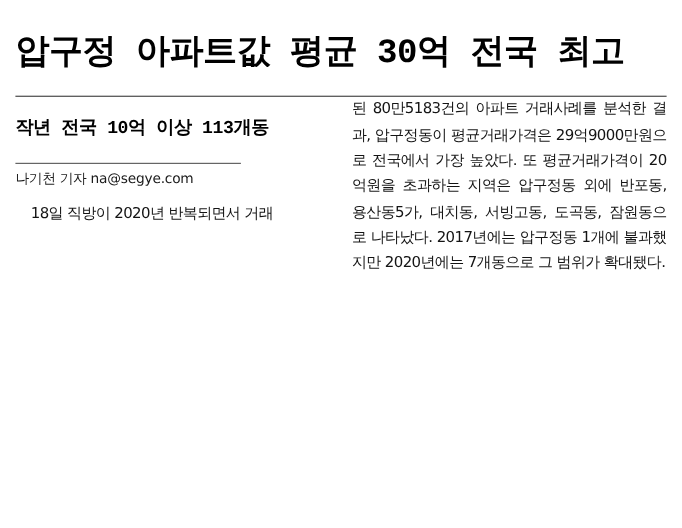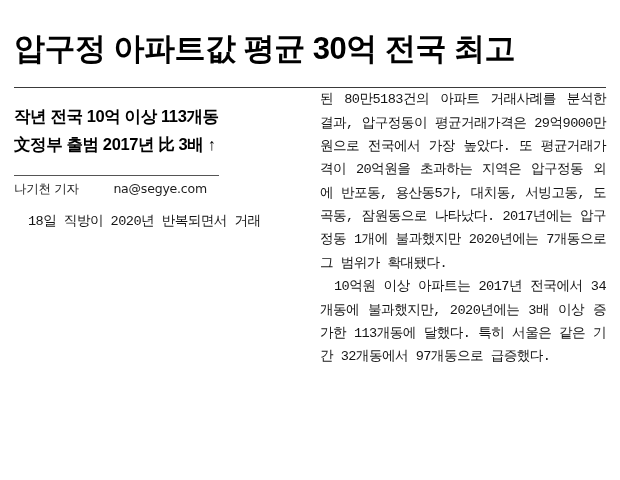--- a/index.html
+++ b/index.html
@@ -15,21 +15,21 @@
     overflow: hidden;
   }
   .page {
     position: relative;
     width: 620px;
     height: 480px;
     padding: 0;
     box-sizing: border-box;
   }
   .headline {
-    font-family: Liberation Sans, sans-serif;
+    font-family: Liberation Mono, monospace;
     font-weight: bold;
     font-size: 31px;
     line-height: 1.15;
     letter-spacing: -0.5px;
     color: #000;
     padding: 10px 14px 0 14px;
     white-space: nowrap;
   }
   .rule {
     border: none;
@@ -47,21 +47,21 @@
     width: 300px;
     box-sizing: border-box;
     padding-right: 14px;
   }
   .col-right {
     width: 292px;
     box-sizing: border-box;
     padding-left: 6px;
   }
   .subhead {
-    font-family: Liberation Sans, sans-serif;
+    font-family: Liberation Mono, monospace;
     font-weight: bold;
     font-size: 16.5px;
     line-height: 1.55;
     letter-spacing: -0.4px;
     color: #000;
     margin-top: 16px;
     white-space: nowrap;
   }
   .byline-rule {
     border: none;
@@ -71,77 +71,73 @@
   }
   .byline {
     font-family: "DejaVu Sans", "Liberation Sans", sans-serif;
     font-size: 12.5px;
     color: #1a1a1a;
     letter-spacing: -0.3px;
     white-space: nowrap;
   }
   .byline .mail {
     letter-spacing: -0.2px;
-    margin-left: 31px;
   }
   .body-col {
     font-family: "DejaVu Sans", "Liberation Sans", sans-serif;
     font-size: 13.6px;
     line-height: 1.72;
     letter-spacing: -0.55px;
     color: #141414;
     text-align: justify;
     text-justify: inter-character;
   }
   .col-left .body-col {
     margin-top: 12px;
   }
   .col-right .body-col {
     margin-top: 0;
   }
   .para {
     margin: 0;
     text-indent: 0;
-    font-family: Liberation Mono, monospace;
   }
   .para.indented {
     text-indent: 14px;
   }
 </style>
 </head>
 <body>
 
 <div class="page">
 
   <h1 class="headline">압구정 아파트값 평균 30억 전국 최고</h1>
 
   <hr class="rule">
 
   <div class="columns">
 
     <div class="col-left">
 
       <div class="subhead">작년 전국 10억 이상 113개동</div>
-      <div class="subhead" style="margin-top:2px;">文정부 출범 2017년 比 3배 ↑</div>
 
       <hr class="byline-rule">
 
       <div class="byline">
         <span>나기천 기자</span>
         <span class="mail">na@segye.com</span>
       </div>
 
       <div class="body-col">
         <p class="para indented">18일 직방이 2020년 반복되면서 거래</p>
       </div>
 
     </div>
 
     <div class="col-right">
       <div class="body-col">
         <p class="para">된 80만5183건의 아파트 거래사례를 분석한 결과, 압구정동이 평균거래가격은 29억9000만원으로 전국에서 가장 높았다. 또 평균거래가격이 20억원을 초과하는 지역은 압구정동 외에 반포동, 용산동5가, 대치동, 서빙고동, 도곡동, 잠원동으로 나타났다. 2017년에는 압구정동 1개에 불과했지만 2020년에는 7개동으로 그 범위가 확대됐다.</p>
-        <p class="para indented">10억원 이상 아파트는 2017년 전국에서 34개동에 불과했지만, 2020년에는 3배 이상 증가한 113개동에 달했다. 특히 서울은 같은 기간 32개동에서 97개동으로 급증했다.</p>
       </div>
     </div>
 
   </div>
 
 </div>
 
 </body></html>

